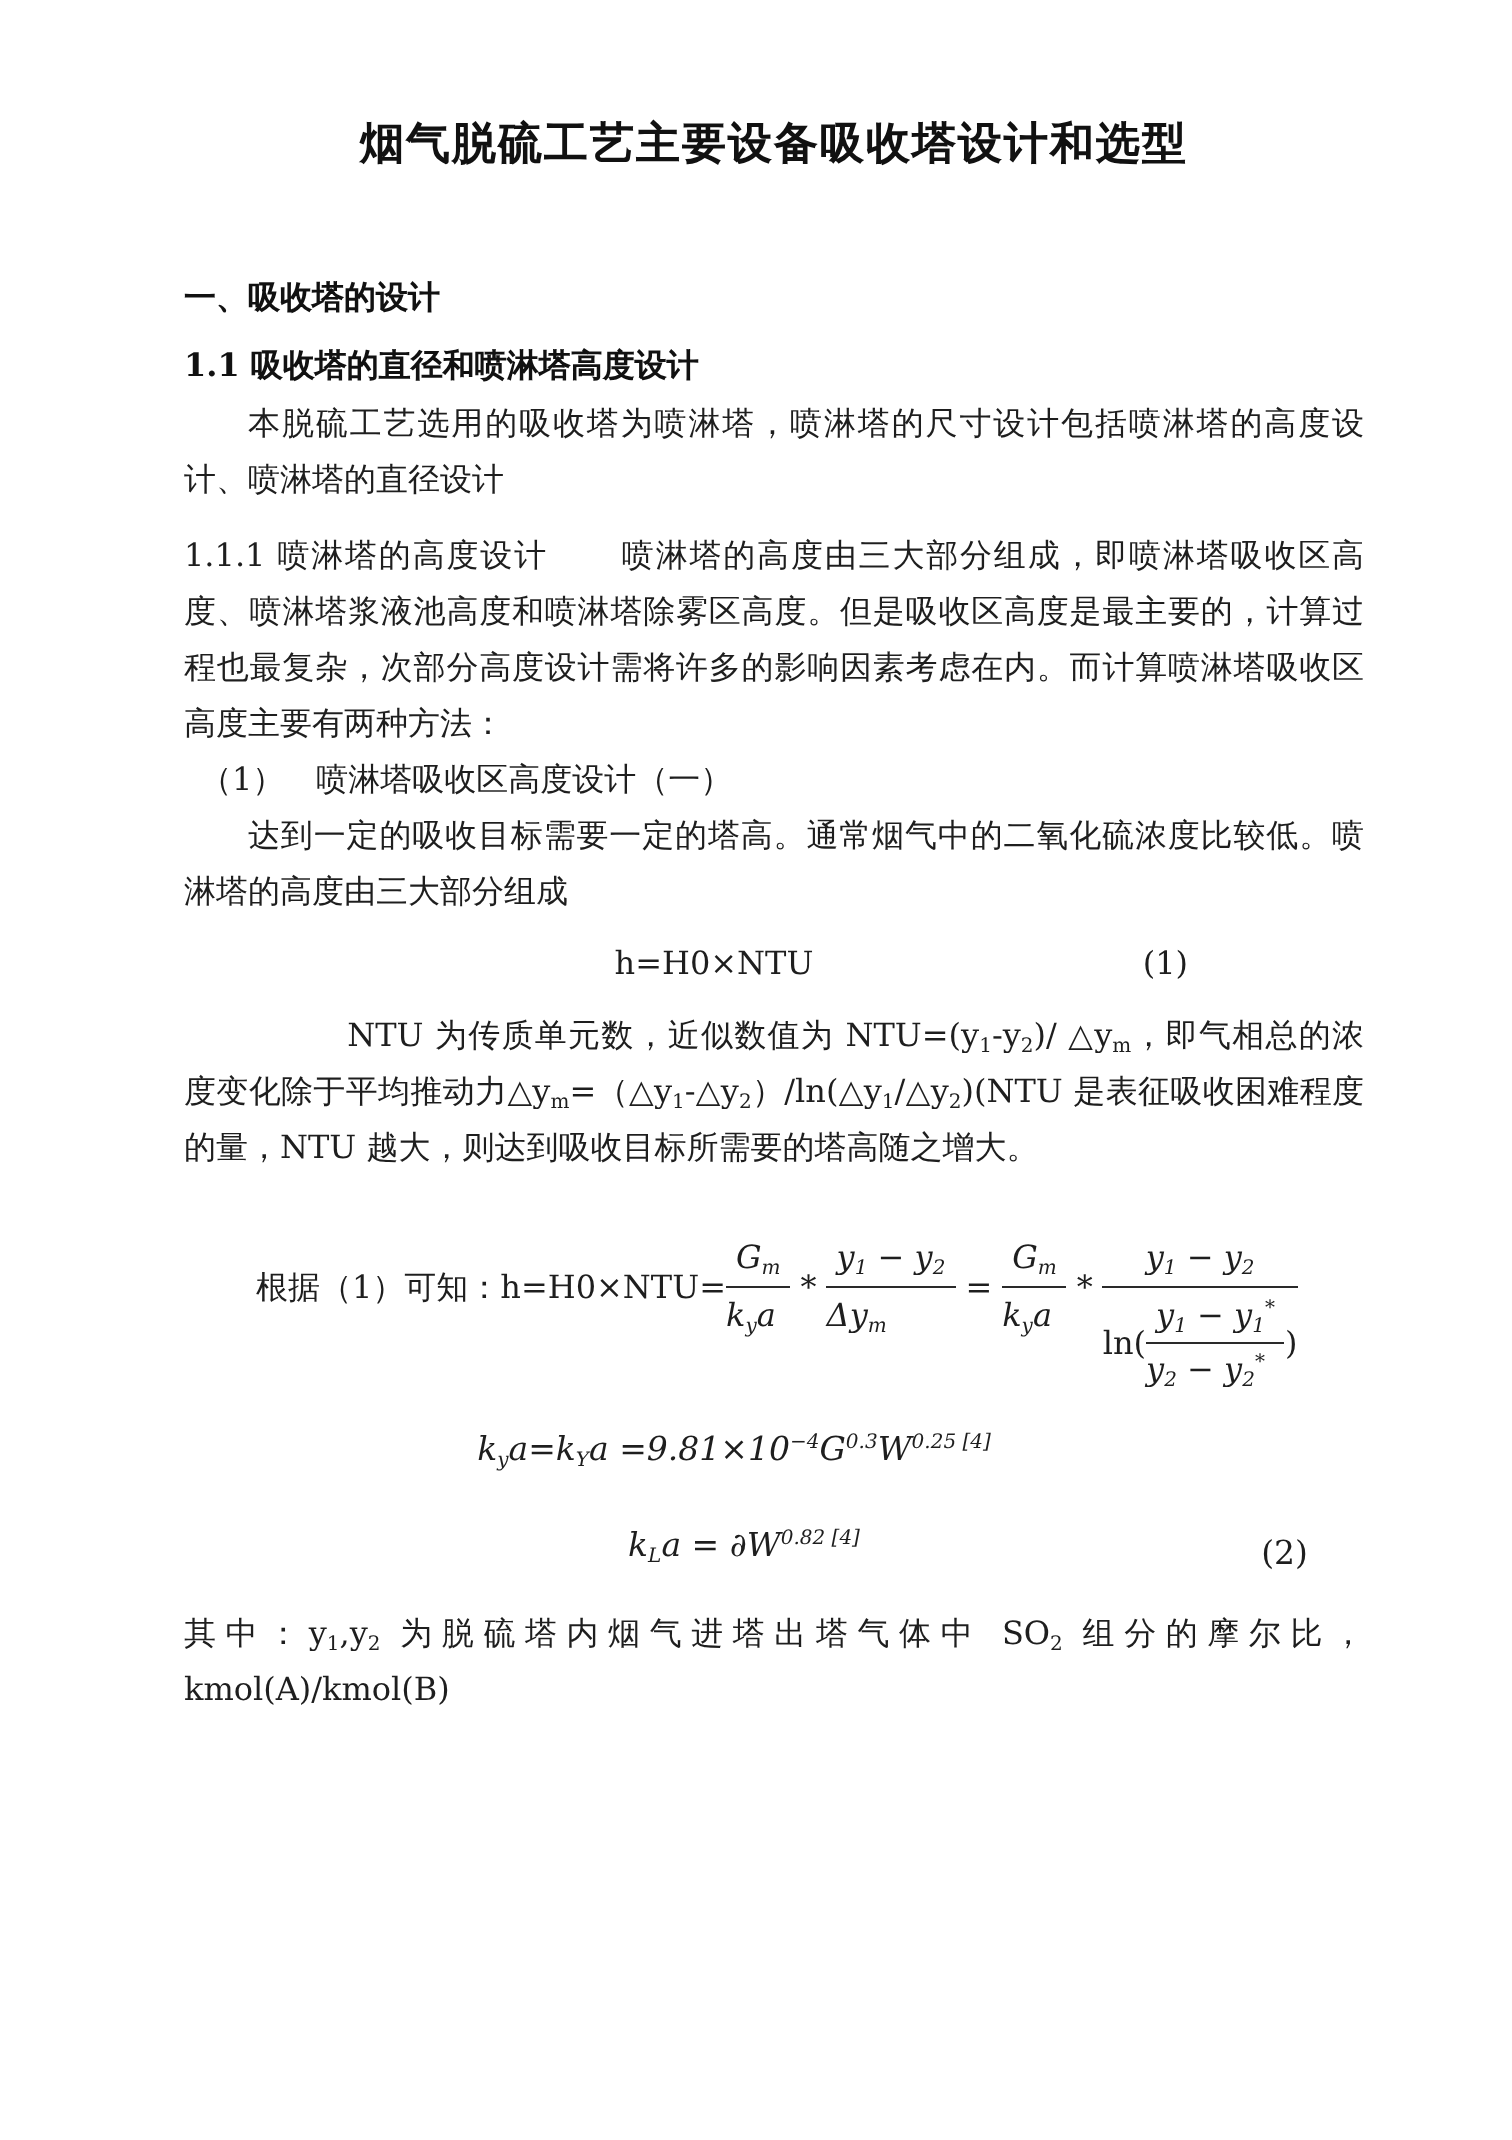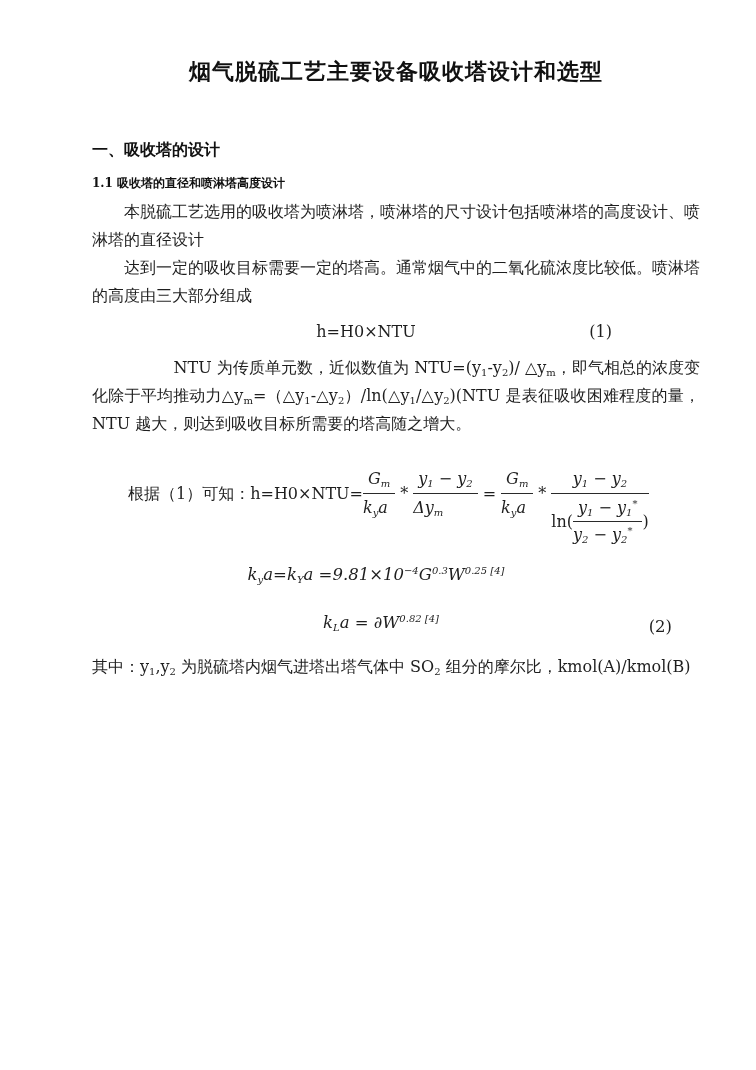--- a/index.html
+++ b/index.html
@@ -1,50 +1,50 @@
 <!DOCTYPE html>
 <html><head>
 <meta charset="utf-8">
 <style>
   html, body { margin: 0; padding: 0; background: #ffffff; }
   .sheet {
     position: relative;
     width: 756px;
     height: 1070px;
     box-sizing: border-box;
-    padding: 56px 56px 20px 92px;
+    padding: 56px 74px 20px 92px;
     background: #ffffff;
     color: #1e1e1e;
     font-family: "DejaVu Serif", "Liberation Serif", serif;
     font-size: 16px;
     line-height: 28px;
     overflow: hidden;
   }
   .doc-title {
     margin: 0 0 0 0;
     text-align: center;
     font-family: "Liberation Sans", "DejaVu Sans", sans-serif;
     font-weight: 700;
     font-size: 22px;
     line-height: 32px;
     letter-spacing: 1px;
     color: #111;
   }
   .h-sec {
     margin: 50px 0 8px 0;
-    font-family: Liberation Serif, serif;
+    font-family: Liberation Mono, monospace;
     font-weight: 700;
     font-size: 16px;
     line-height: 24px;
     color: #111;
   }
   .h-sub {
     margin: 4px 0 2px 0;
     font-weight: 700;
-    font-size: 12px;
+    font-size: 16px;
     line-height: 26px;
     color: #111;
   }
   p.body { margin: 0; text-align: justify; }
   .indent { text-indent: 2em; }
   .m-head { margin: 10px 0 2px 0; padding-left: 0.5em; }
   .big-indent { text-indent: 5.1em; }
   .tab-gap { display: inline-block; width: 36px; }
   sub, sup { font-size: 10px; line-height: 0; }
   sub { vertical-align: -3px; }
@@ -101,21 +101,25 @@
 
   <h1 class="doc-title">烟气脱硫工艺主要设备吸收塔设计和选型</h1>
 
   <h2 class="h-sec">一、吸收塔的设计</h2>
 
 
   <h3 class="h-sub">1.1 吸收塔的直径和喷淋塔高度设计</h3>
 
   <p class="body indent">本脱硫工艺选用的吸收塔为喷淋塔，喷淋塔的尺寸设计包括喷淋塔的高度设计、喷淋塔的直径设计</p>
 
+  <p class="body" style="margin-top:10px;">
+    <span>1.1.1 喷淋塔的高度设计</span><span class="tab-gap"></span><span>喷淋塔的高度由三大部分组成，即喷淋塔吸收区高度、喷淋塔浆液池高度和喷淋塔除雾区高度。但是吸收区高度是最主要的，计算过程也最复杂，次部分高度设计需将许多的影响因素考虑在内。而计算喷淋塔吸收区高度主要有两种方法：</span>
+  </p>
 
+  <p class="body m-head">（1）　喷淋塔吸收区高度设计（一）</p>
 
   <p class="body indent">达到一定的吸收目标需要一定的塔高。通常烟气中的二氧化硫浓度比较低。喷淋塔的高度由三大部分组成</p>
 
   <div class="eqrow eq-center" style="margin:8px 0;">
     <span class="eq-body" style="margin-right:60px;">h=H0×NTU</span>
     <span class="eq-num eq1-num">(1)</span>
   </div>
 
 
   <p class="body big-indent" style="margin-top:6px;">NTU 为传质单元数，近似数值为 NTU=(y<sub>1</sub>-y<sub>2</sub>)/ △y<sub>m</sub>，即气相总的浓度变化除于平均推动力△y<sub>m</sub>=（△y<sub>1</sub>-△y<sub>2</sub>）/ln(△y<sub>1</sub>/△y<sub>2</sub>)(NTU 是表征吸收困难程度的量，NTU 越大，则达到吸收目标所需要的塔高随之增大。</p>

